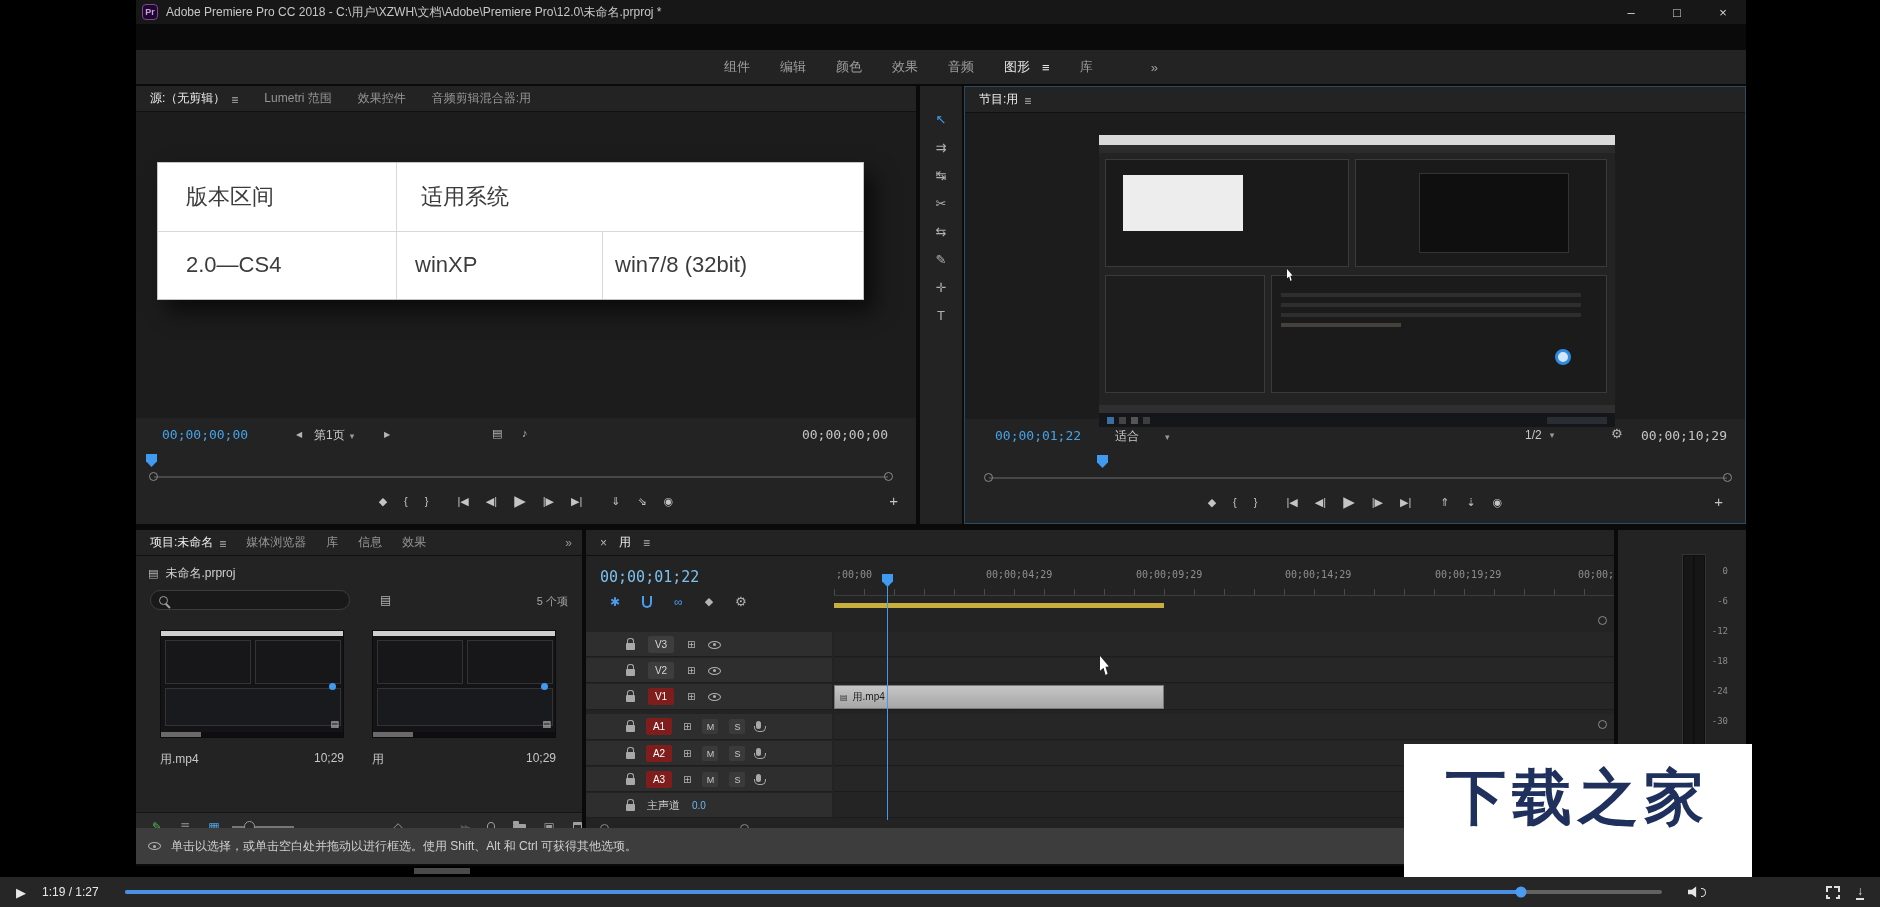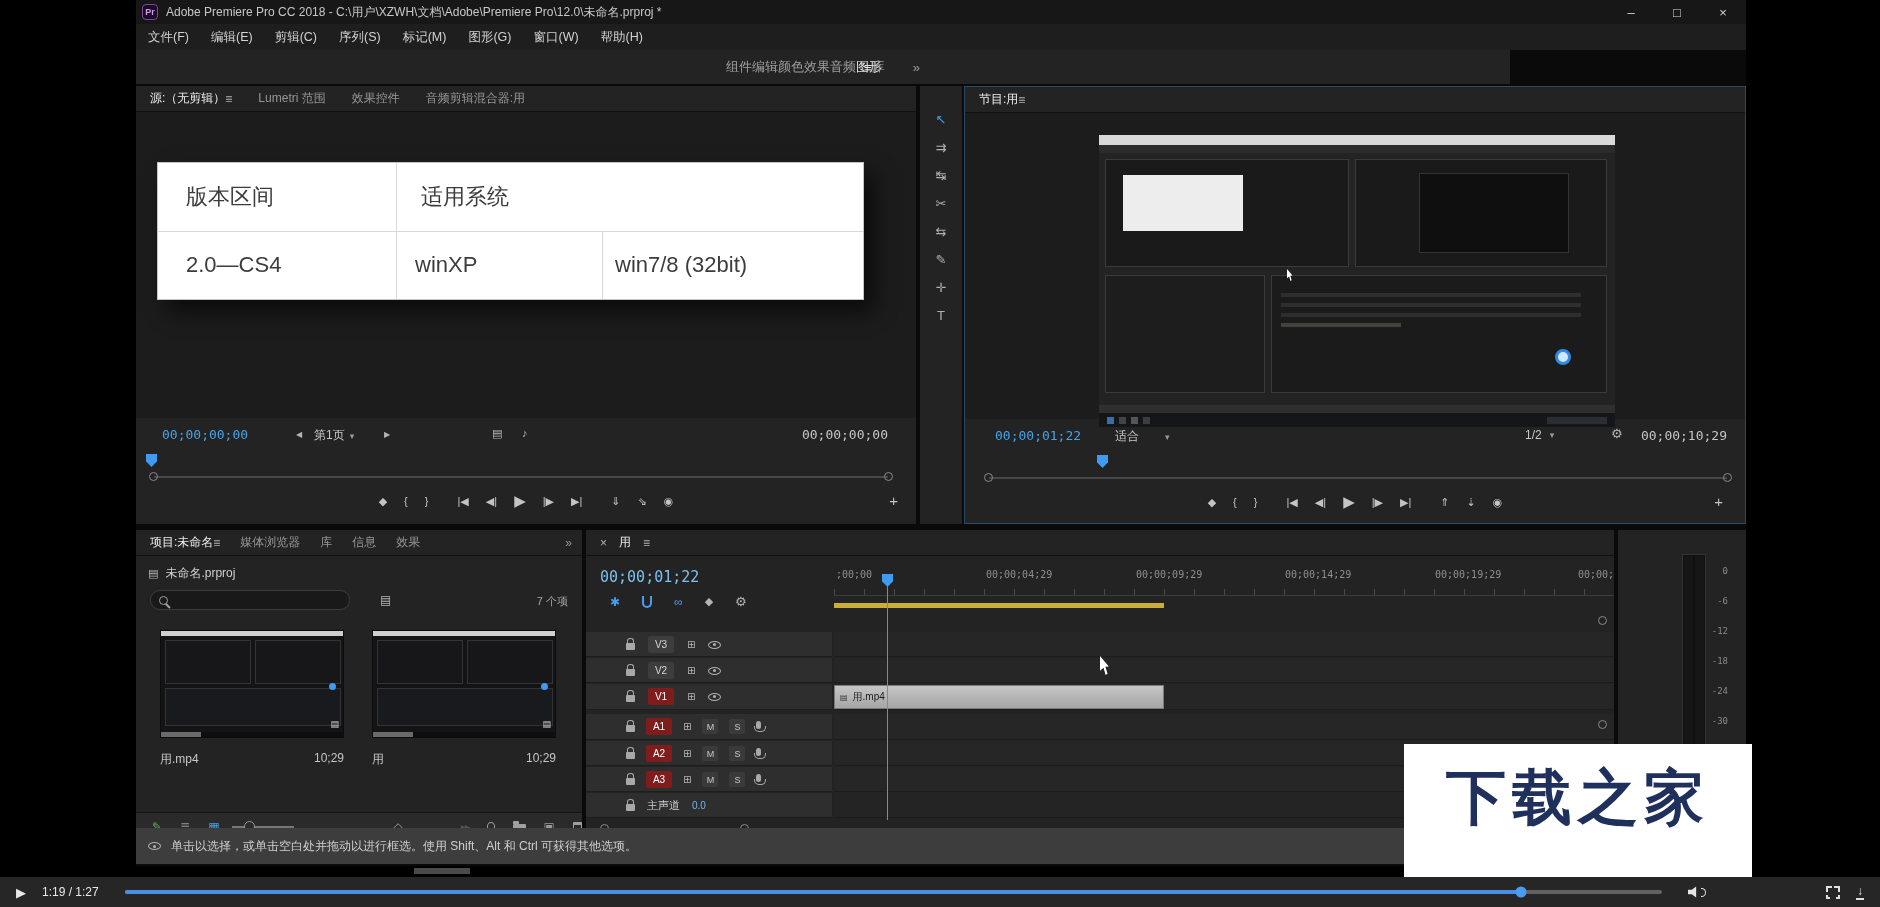--- a/index.html
+++ b/index.html
@@ -7,25 +7,25 @@
 body{font-family:"Liberation Sans","DejaVu Sans",sans-serif;-webkit-font-smoothing:antialiased}
 .stage{position:relative;width:1880px;height:907px;background:#000;overflow:hidden}
 .abs{position:absolute}
 .app{position:absolute;left:136px;top:0;width:1610px;height:866px;background:#0a0a0a}
 .titlebar{position:absolute;left:0;top:0;width:1610px;height:24px;display:flex;align-items:center;background:#171717;color:#c7c7c7;font-size:12px;gap:8px;padding-left:6px}
 .pr-badge{width:16px;height:16px;background:#20082b;border:1px solid #7a4a9a;color:#c9a0e8;font-size:9px;font-weight:bold;display:flex;align-items:center;justify-content:center;border-radius:4px;flex:none}
 .title-text{white-space:nowrap;overflow:hidden}
 .win-controls{margin-left:auto;display:flex;height:100%}
 .wbtn{width:46px;display:flex;align-items:center;justify-content:center;color:#d6d6d6;font-size:13px;cursor:default}
 .menubar{position:absolute;left:0;top:24px;width:1610px;height:26px;display:flex;align-items:center;gap:22px;background:#1e1e1e;color:#d2d2d2;font-size:12.5px;padding-left:12px}
-.wsbar{position:absolute;left:0;top:50px;width:1374px;height:34px;display:flex;align-items:center;justify-content:center;background:#232323;color:#9e9e9e;font-size:13px}
+.wsbar{position:absolute;left:0;top:50px;width:1610px;height:34px;display:flex;align-items:center;justify-content:center;gap:30px;background:#232323;color:#9e9e9e;font-size:13px}
 .ws-active{color:#e5e5e5}
 .panel{position:absolute;background:#232323;overflow:hidden}
 .tabstrip{display:flex;align-items:center;height:26px;background:#232323;border-bottom:1px solid #101010;padding-left:14px;gap:26px;font-size:12px;color:#969696;white-space:nowrap}
-.tab{display:flex;align-items:center;}
+.tab{display:flex;align-items:flex-end;gap:6px}
 .tab-active{color:#ececec}
 .ic{color:#b4b4b4}
 .viewer{position:absolute;left:0;right:0;background:#1c1c1c}
 .tc{font-family:"DejaVu Sans Mono","Liberation Mono",monospace;font-size:13px;white-space:nowrap}
 .tc-blue{color:#46a3e8}
 .tc-light{color:#c6c6c6}
 .transport{position:absolute;left:0;right:0;display:flex;align-items:center;justify-content:center;gap:17px;color:#c4c4c4;font-size:11px}
 .tbtn{cursor:default;white-space:nowrap}
 .tbtn.big{font-size:15px}
 .ph{position:absolute;width:11px;height:13px;background:#3f9af0;clip-path:polygon(0 0,100% 0,100% 55%,50% 100%,0 55%)}
@@ -95,30 +95,20 @@
     <div class="titlebar">
       <span class="pr-badge">Pr</span>
       <span class="title-text">Adobe Premiere Pro CC 2018 - C:\用户\XZWH\文档\Adobe\Premiere Pro\12.0\未命名.prproj *</span>
       <div class="win-controls">
         <span class="wbtn">–</span>
         <span class="wbtn">□</span>
         <span class="wbtn">×</span>
       </div>
     </div>
 
-    <div class="menubar">
-      <span>文件(F)</span>
-      <span>编辑(E)</span>
-      <span>剪辑(C)</span>
-      <span>序列(S)</span>
-      <span>标记(M)</span>
-      <span>图形(G)</span>
-      <span>窗口(W)</span>
-      <span>帮助(H)</span>
-    </div>
 
     <div class="wsbar">
       <span>组件</span>
       <span>编辑</span>
       <span>颜色</span>
       <span>效果</span>
       <span>音频</span>
       <span class="ws-active">图形</span>
       <span class="ws-active" style="margin-left:-18px">≡</span>
       <span>库</span>
@@ -275,21 +265,21 @@
       </div>
       <div class="abs" style="left:12px;top:35px;display:flex;align-items:center;gap:7px">
         <span class="ic" style="font-size:11px">▤</span>
         <span style="font-size:12px;color:#cfcfcf">未命名.prproj</span>
       </div>
       <div class="abs" style="left:14px;top:60px;width:200px;height:20px;background:#191919;border:1px solid #3c3c3c;border-radius:10px;display:flex;align-items:center;padding-left:8px;gap:7px">
         <span class="mag"></span>
         <input class="search-input" value="" style="">
       </div>
       <span class="ic abs" style="left:244px;top:63px;font-size:12px">▤</span>
-      <span class="abs" style="right:14px;top:64px;font-size:11px;color:#a8a8a8">7 个项</span>
+      <span class="abs" style="right:14px;top:64px;font-size:11px;color:#a8a8a8">5 个项</span>
 
       <div class="abs pcard" style="left:24px;top:100px;width:184px">
         <div class="thumb">
           <div class="abs" style="left:0;top:0;right:0;height:5px;background:#cfcfcf"></div>
           <div class="abs" style="left:4px;top:9px;width:86px;height:44px;background:#17171a;border:1px solid #333"></div>
           <div class="abs" style="left:94px;top:9px;width:86px;height:44px;background:#17171a;border:1px solid #333"></div>
           <div class="abs" style="left:4px;top:57px;width:176px;height:38px;background:#191a1d;border:1px solid #333"></div>
           <div class="abs" style="left:168px;top:52px;width:7px;height:7px;border-radius:50%;background:#3f9af0"></div>
           <div class="abs" style="left:0;bottom:0;right:0;height:5px;background:#0e0e10"></div>
           <div class="abs" style="left:0;bottom:0;width:40px;height:5px;background:#6a6a6a"></div>

